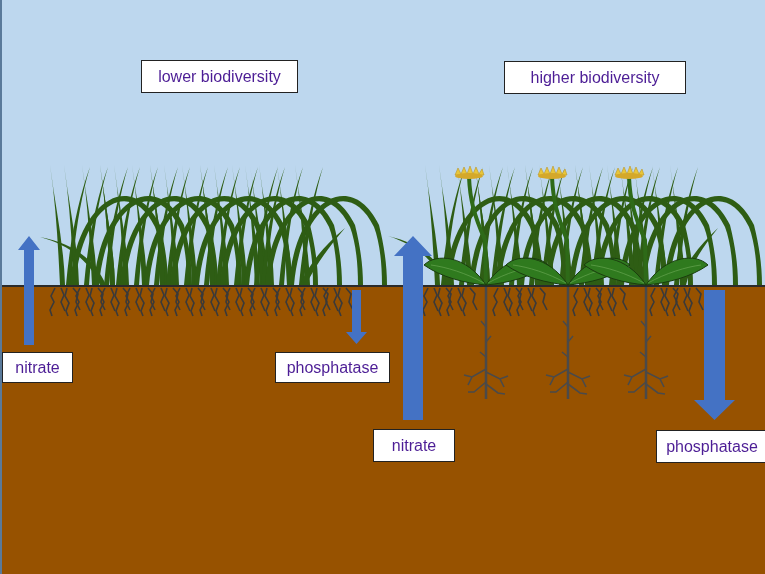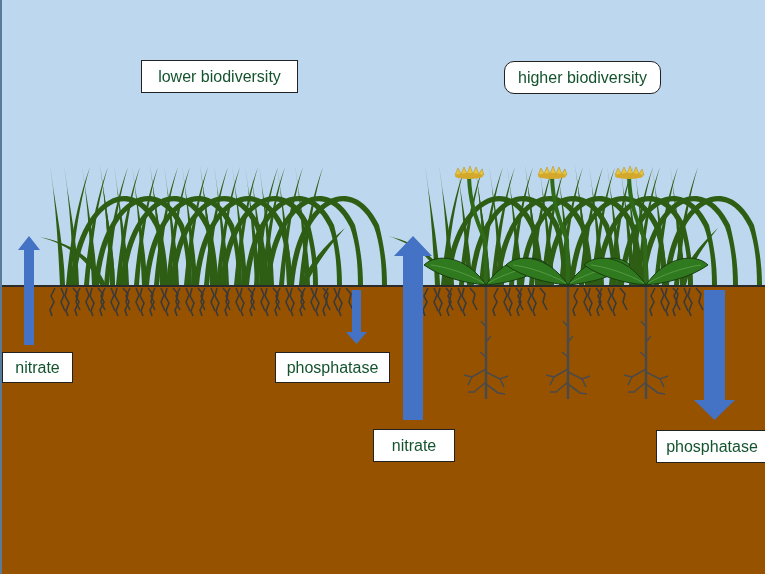--- a/index.html
+++ b/index.html
@@ -1,21 +1,21 @@
 <!DOCTYPE html>
 <html><head>
 <meta charset="utf-8">
 <style>
   html,body{margin:0;padding:0;}
   body{width:765px;height:574px;overflow:hidden;position:relative;background:#975200;font-family:"Liberation Sans",sans-serif;}
   .sky{position:absolute;left:0;top:0;width:765px;height:285px;background:#bdd7ee;}
   .soil{position:absolute;left:0;top:285px;width:765px;height:289px;background:#975200;border-top:2px solid #2b2b2b;}
   .leftedge{position:absolute;left:0;top:0;width:2px;height:574px;background:#5a7a9a;}
   svg.art{position:absolute;left:0;top:0;}
-  .label{position:absolute;background:#fff;border:1.5px solid #222;color:#14532d;font-size:16px;line-height:1;display:flex;align-items:center;justify-content:center;box-sizing:border-box;white-space:nowrap;}
+  .label{position:absolute;background:#fff;border:1.5px solid #222;color:#4c1d95;font-size:16px;line-height:1;display:flex;align-items:center;justify-content:center;box-sizing:border-box;white-space:nowrap;}
 </style>
 </head>
 <body>
 
 <div class="sky"></div>
 <div class="soil"></div>
 <div class="leftedge"></div>
 
 <svg class="art" width="765" height="574" viewBox="0 0 765 574">
   <defs>
@@ -126,18 +126,18 @@
     <use href="#rosette" x="646" y="285"></use>
   </g>
 
   <path d="M24,345 L24,250 L18,250 L29,236 L40,250 L34,250 L34,345 Z" fill="#4472c4"></path>
   <path d="M352,290 L361,290 L361,332 L367,332 L356.5,344 L346,332 L352,332 Z" fill="#4472c4"></path>
   <path d="M403,420 L403,256 L394,256 L413,236 L432,256 L423,256 L423,420 Z" fill="#4472c4"></path>
   <path d="M704,290 L725,290 L725,400 L735,400 L714.5,420 L694,400 L704,400 Z" fill="#4472c4"></path>
 </svg>
 
 <div class="label" style="left:141px;top:60px;width:157px;height:33px;">lower biodiversity</div>
-<div class="label" style="left:504px;top:61px;width:157px;height:33px;border-radius:10px;">higher biodiversity</div>
+<div class="label" style="left:504px;top:61px;width:182px;height:33px;">higher biodiversity</div>
 
 <div class="label" style="left:2px;top:352px;width:71px;height:31px;">nitrate</div>
 <div class="label" style="left:275px;top:352px;width:115px;height:31px;">phosphatase</div>
 <div class="label" style="left:373px;top:429px;width:82px;height:33px;">nitrate</div>
 <div class="label" style="left:656px;top:430px;width:112px;height:33px;">phosphatase</div>
 
 </body></html>

